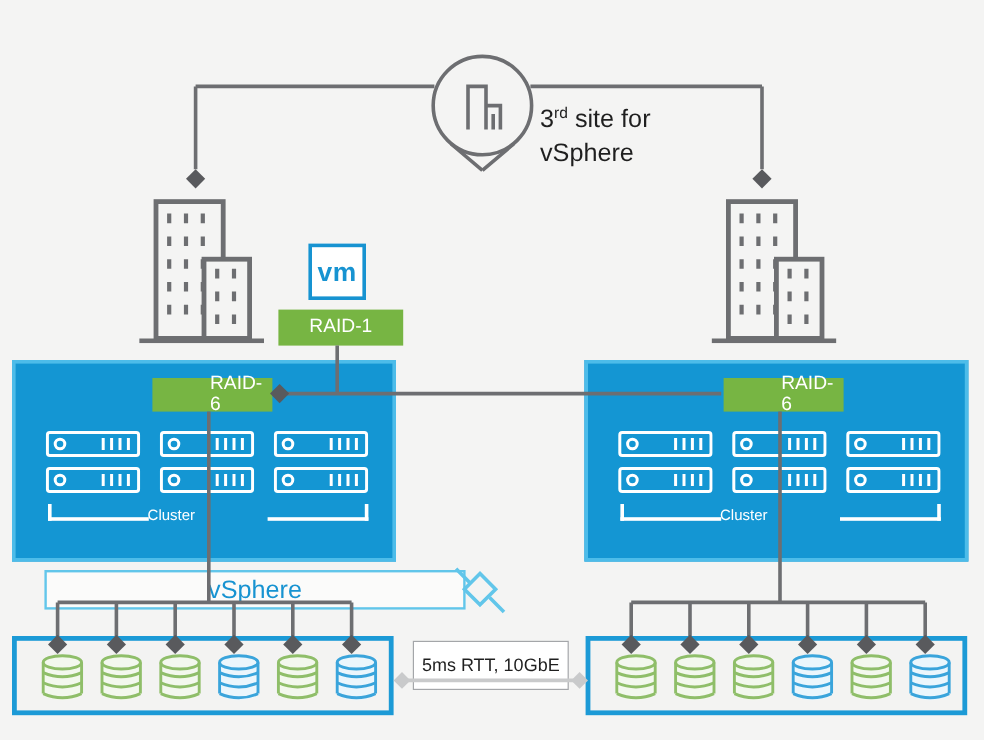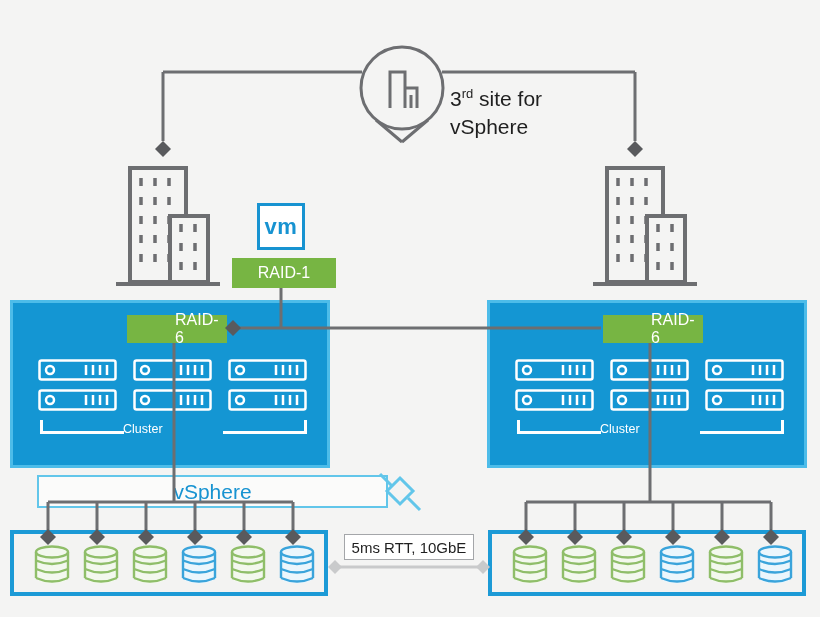--- a/index.html
+++ b/index.html
@@ -46,21 +46,21 @@
   .storage-box{top:530px;width:318px;height:66px;border:4px solid var(--box-border);background:#F3F3F2;}
   .storage-left{left:10px;} .storage-right{left:488px;}
   .disk{position:absolute;top:11px;width:36px;height:42px;}
   .disk:nth-of-type(1){left:20px}.disk:nth-of-type(2){left:69px}.disk:nth-of-type(3){left:118px}
   .disk:nth-of-type(4){left:167px}.disk:nth-of-type(5){left:216px}.disk:nth-of-type(6){left:265px}
   .disk-green .cyl-stroke{stroke:var(--disk-green);} .disk-green .cyl-fill{fill:var(--disk-green-fill);}
   .disk-blue .cyl-stroke{stroke:var(--disk-blue);} .disk-blue .cyl-fill{fill:var(--disk-blue-fill);}
   .cyl-stroke{fill:none;stroke-width:2.4;}
 
   
-  .interlink-label{left:344px;top:534px;width:130px;height:26px;background:#fff;border:1.5px solid var(--label-border);
+  .interlink-label{left:344px;top:534px;width:130px;height:41px;background:#fff;border:1.5px solid var(--label-border);
     display:flex;align-items:center;justify-content:center;font-size:15px;color:var(--text-dark);white-space:nowrap;}
 
   
   .overlay{left:0;top:0;width:820px;height:617px;pointer-events:none;z-index:6;}
   .cline{stroke:var(--gray);stroke-width:3;fill:none;}
   .diam{fill:var(--dark-diamond);stroke:none;}
   .lline{stroke:var(--light-diamond);stroke-width:3;fill:none;}
   .ldiam{fill:var(--light-diamond);}
   .gray-icon{stroke:var(--gray);fill:none;}
 </style>

